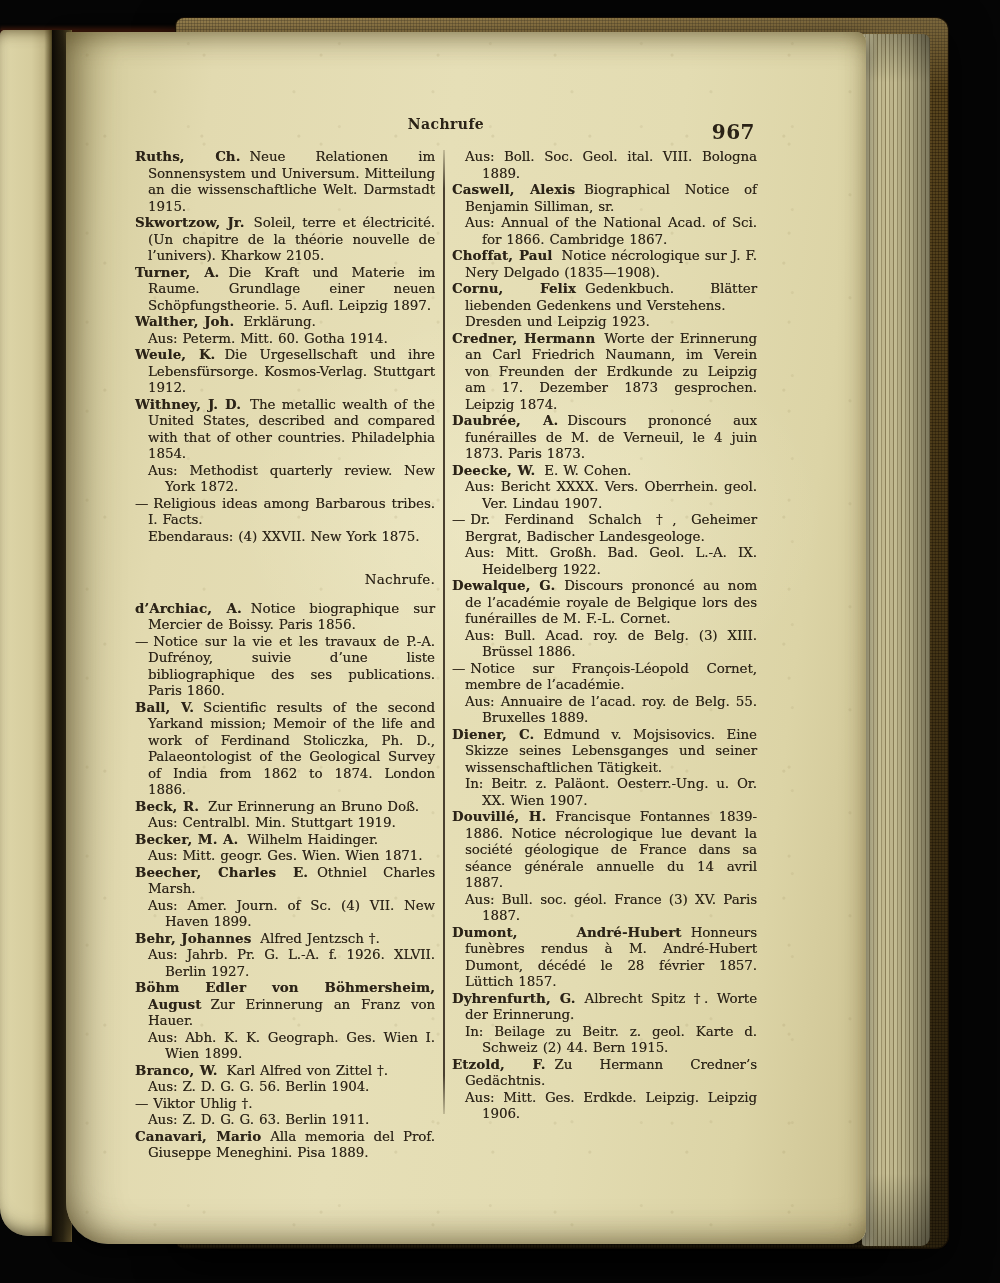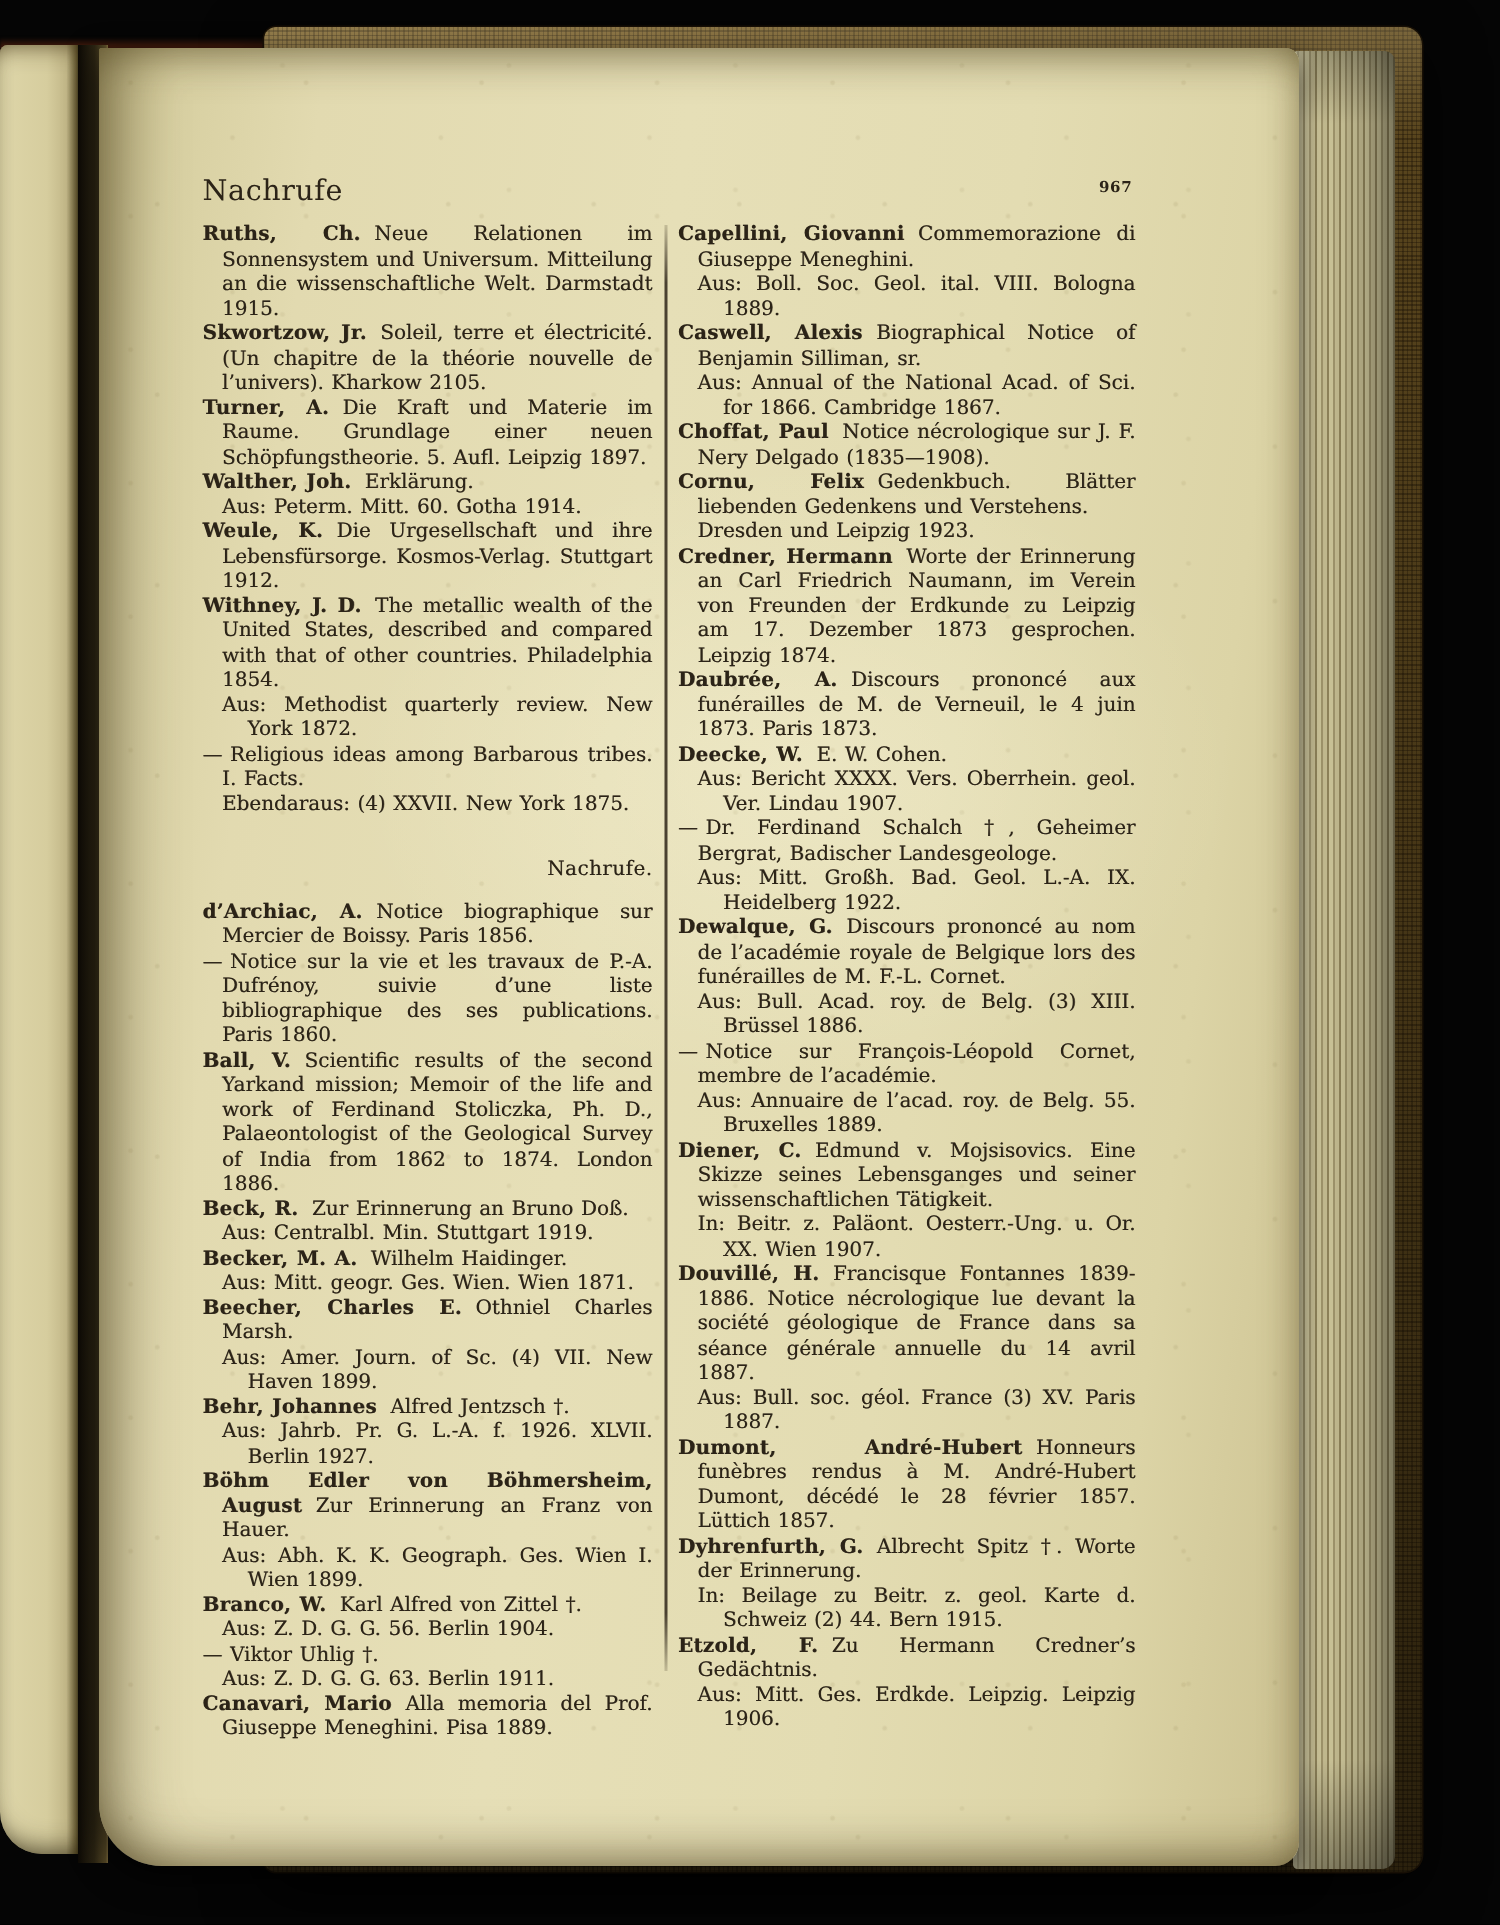--- a/index.html
+++ b/index.html
@@ -85,26 +85,26 @@
       radial-gradient(circle at 81% 14%, rgba(110,92,45,.08) 0 1px, rgba(0,0,0,0) 2px);
     background-size:117px 89px, 139px 103px, 97px 127px, 151px 83px;
   }
 
   
   .header-row{
     position:absolute; left:69px; top:84px; width:622px; height:22px;
     color:var(--ink);
   }
   .running-header{
-    display:block; text-align:left;
-    font-size:19px; font-weight:normal; letter-spacing:.4px;
+    display:block; text-align:center;
+    font-size:14px; font-weight:bold; letter-spacing:.4px;
   }
   .page-number{
     position:absolute; right:2px; top:4px;
-    font-size:10px; font-weight:bold; letter-spacing:.5px;
+    font-size:20px; font-weight:bold; letter-spacing:.5px;
   }
 
   .col-divider{
     position:absolute; left:377px; top:118px; width:2px; height:964px;
     background:linear-gradient(180deg, rgba(58,48,28,.2), #4a4130 4%, #4a4130 96%, rgba(58,48,28,.2));
   }
 
   .columns{
     position:absolute; left:69px; top:117px; width:622px;
     display:flex; align-items:flex-start;
@@ -174,21 +174,20 @@
           <p class="blk blk-source">Aus: Jahrb. Pr. G. L.-A. f. 1926. XLVII. Berlin 1927.</p>
           <p class="blk blk-entry"><span class="author">Böhm Edler von Böhmersheim, August</span><span>Zur Erinnerung an Franz von Hauer.</span></p>
           <p class="blk blk-source">Aus: Abh. K. K. Geograph. Ges. Wien I. Wien 1899.</p>
           <p class="blk blk-entry"><span class="author">Branco, W.</span><span>Karl Alfred von Zittel †.</span></p>
           <p class="blk blk-source">Aus: Z. D. G. G. 56. Berlin 1904.</p>
           <p class="blk blk-dash"><span class="dash-glyph">—</span><span>Viktor Uhlig †.</span></p>
           <p class="blk blk-source">Aus: Z. D. G. G. 63. Berlin 1911.</p>
           <p class="blk blk-entry"><span class="author">Canavari, Mario</span><span>Alla memoria del Prof. Giuseppe Meneghini. Pisa 1889.</span></p>
         </div>
       <div class="column column-right" id="col-right">
-          <p class="blk blk-entry"><span class="author">Capellini, Giovanni</span><span>Commemorazione di Giuseppe Meneghini.</span></p>
           <p class="blk blk-source">Aus: Boll. Soc. Geol. ital. VIII. Bologna 1889.</p>
           <p class="blk blk-entry"><span class="author">Caswell, Alexis</span><span>Biographical Notice of Benjamin Silliman, sr.</span></p>
           <p class="blk blk-source">Aus: Annual of the National Acad. of Sci. for 1866. Cambridge 1867.</p>
           <p class="blk blk-entry"><span class="author">Choffat, Paul</span><span>Notice nécrologique sur J. F. Nery Delgado (1835—1908).</span></p>
           <p class="blk blk-entry"><span class="author">Cornu, Felix</span><span>Gedenkbuch. Blätter liebenden Gedenkens und Verstehens.</span></p>
           <p class="blk blk-source">Dresden und Leipzig 1923.</p>
           <p class="blk blk-entry"><span class="author">Credner, Hermann</span><span>Worte der Erinnerung an Carl Friedrich Naumann, im Verein von Freunden der Erdkunde zu Leipzig am 17. Dezember 1873 gesprochen. Leipzig 1874.</span></p>
           <p class="blk blk-entry"><span class="author">Daubrée, A.</span><span>Discours prononcé aux funérailles de M. de Verneuil, le 4 juin 1873. Paris 1873.</span></p>
           <p class="blk blk-entry"><span class="author">Deecke, W.</span><span>E. W. Cohen.</span></p>
           <p class="blk blk-source">Aus: Bericht XXXX. Vers. Oberrhein. geol. Ver. Lindau 1907.</p>

